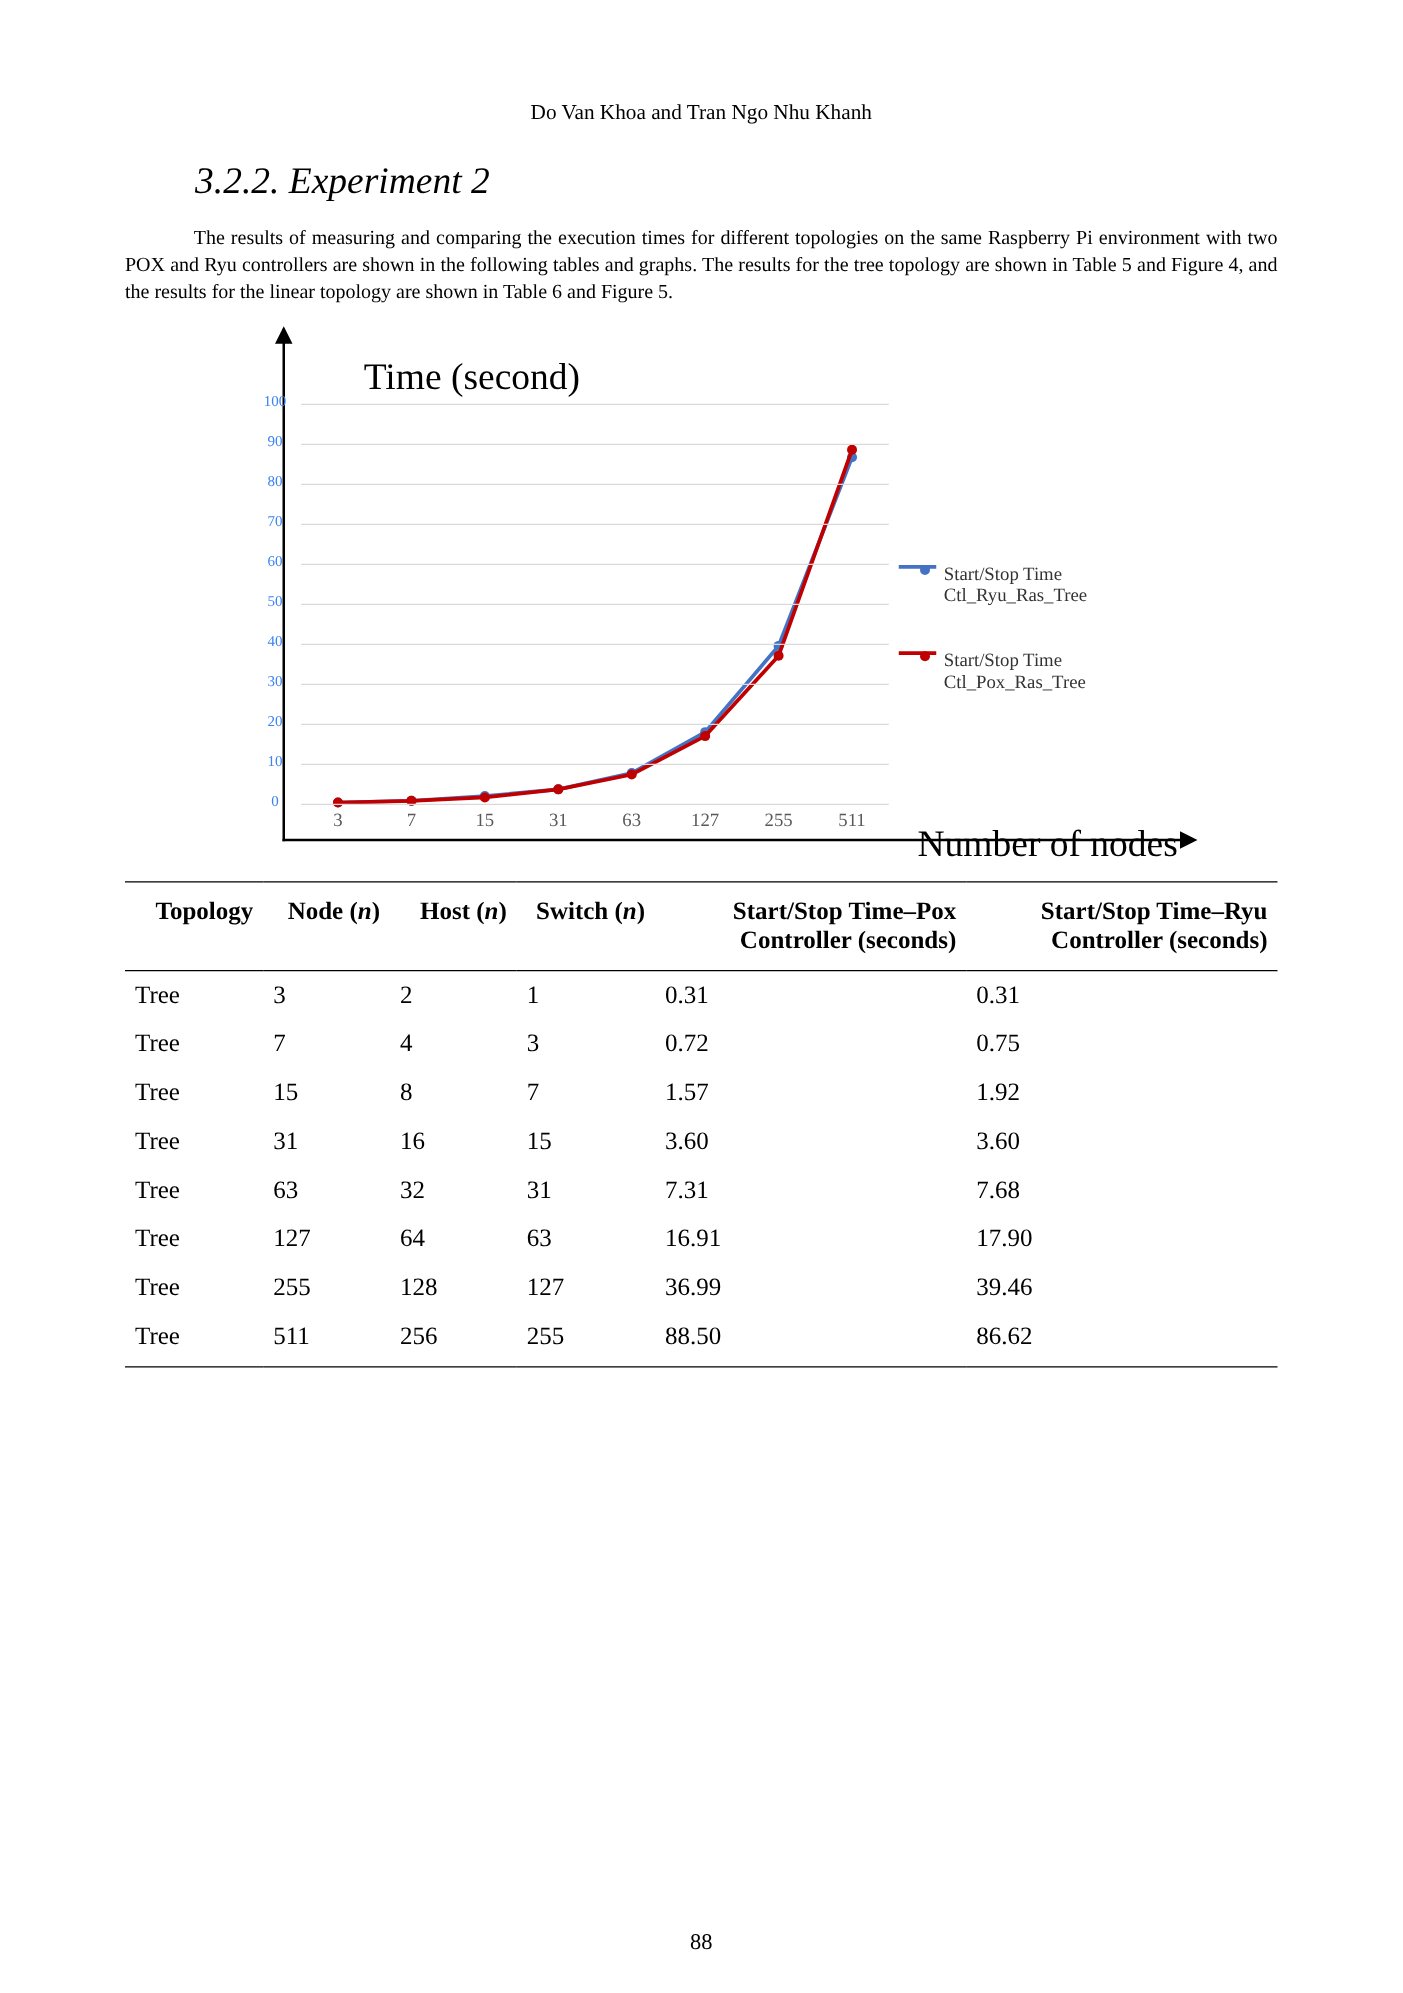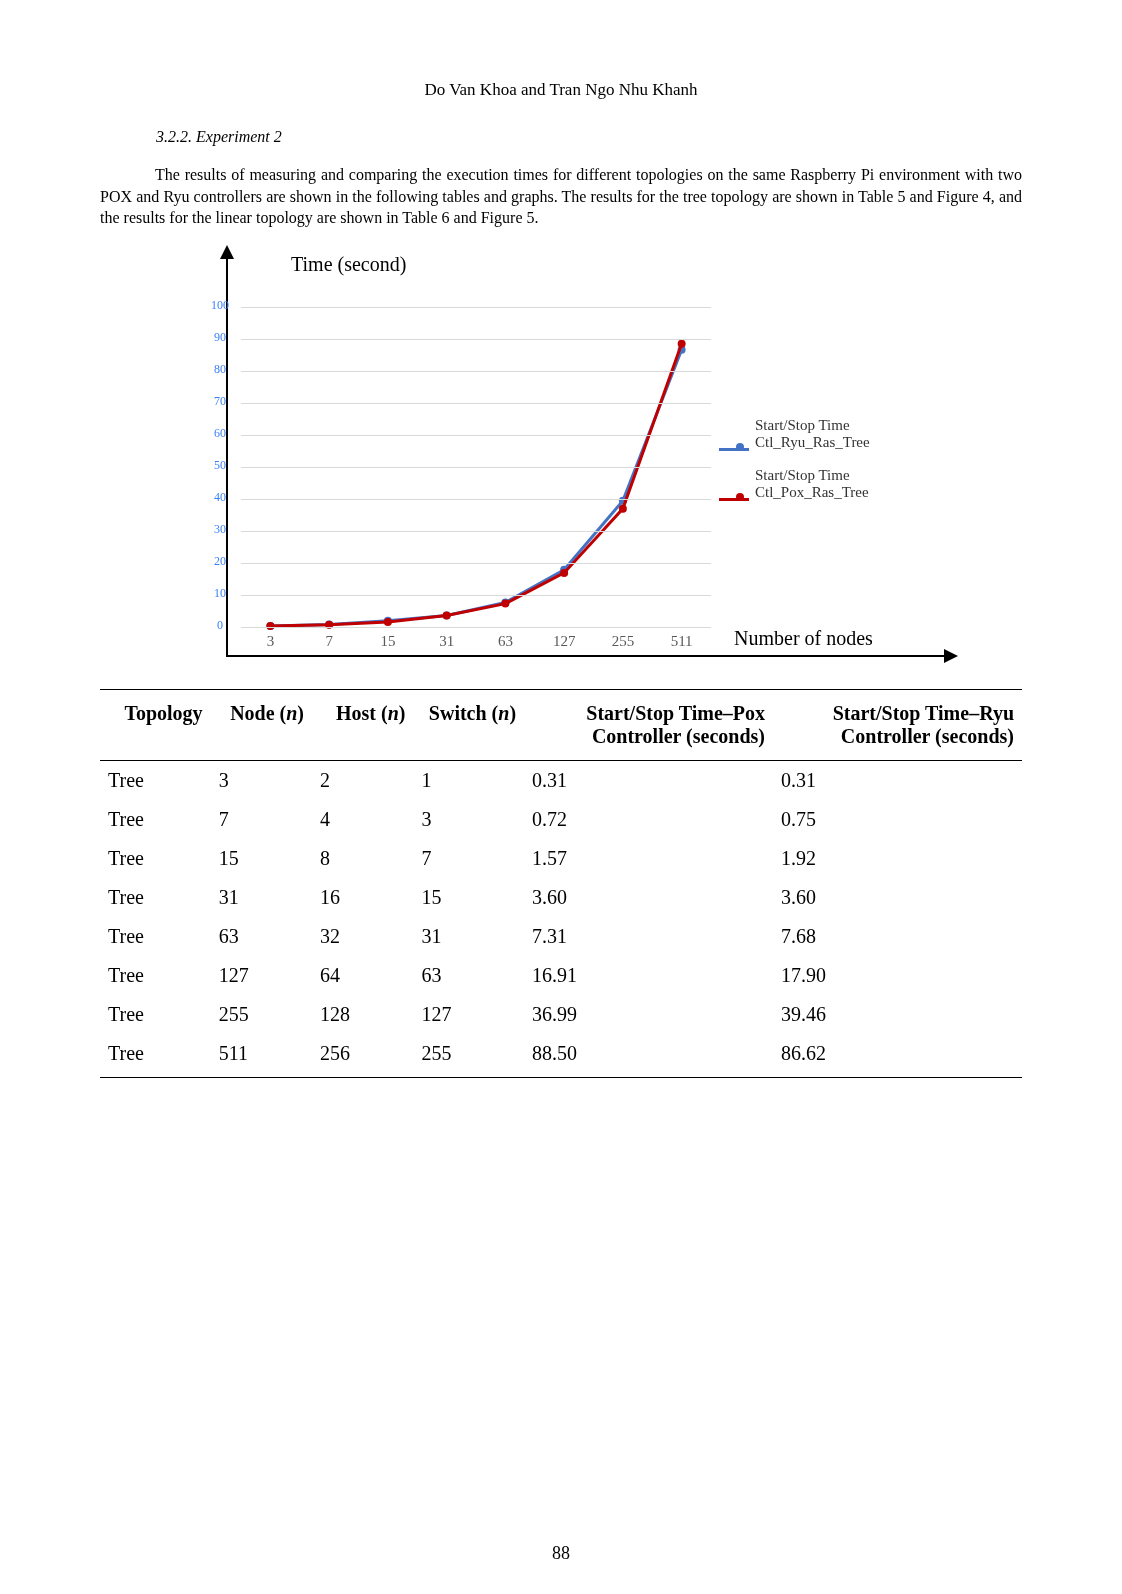--- a/index.html
+++ b/index.html
@@ -18,21 +18,21 @@
     position: relative;
   }
   .running-head {
     text-align: center;
     font-size: 17px;
     margin-bottom: 28px;
     color: #000;
   }
   .section-heading {
     font-style: italic;
-    font-size: 16px;
+    font-size: 30px;
     margin: 6px 0 18px 56px;
   }
   .body-text {
     font-size: 16px;
     text-align: justify;
     line-height: 1.35;
     text-indent: 55px;
     margin: 0 0 18px 0;
   }
   .figure-wrap {
@@ -40,21 +40,22 @@
     margin: 10px auto 12px auto;
     position: relative;
   }
   .chart-area {
     position: relative;
     width: 780px;
     height: 430px;
   }
   .axis-title {
     position: absolute;
-    font-size: 20px;
+    font-size: 30px;
+    margin-top: 16px;
   }
   .y-axis-line, .x-axis-line {
     position: absolute;
     background: #000;
   }
   .arrow-head {
     position: absolute;
     width: 0;
     height: 0;
   }
@@ -80,22 +81,23 @@
   .plot-region {
     position: absolute;
   }
   .legend {
     position: absolute;
     font-size: 15px;
     color: #333;
   }
   .legend-row {
     display: flex;
-    align-items: flex-end;
+    align-items: flex-start;
     margin-bottom: 2px;
+    margin-top: 19px;
   }
   .legend-swatch {
     width: 30px;
     height: 0;
     border-top-width: 3px;
     border-top-style: solid;
     margin-right: 6px;
   }
   .legend-dot {
     width: 8px; height:8px; border-radius:50%;

